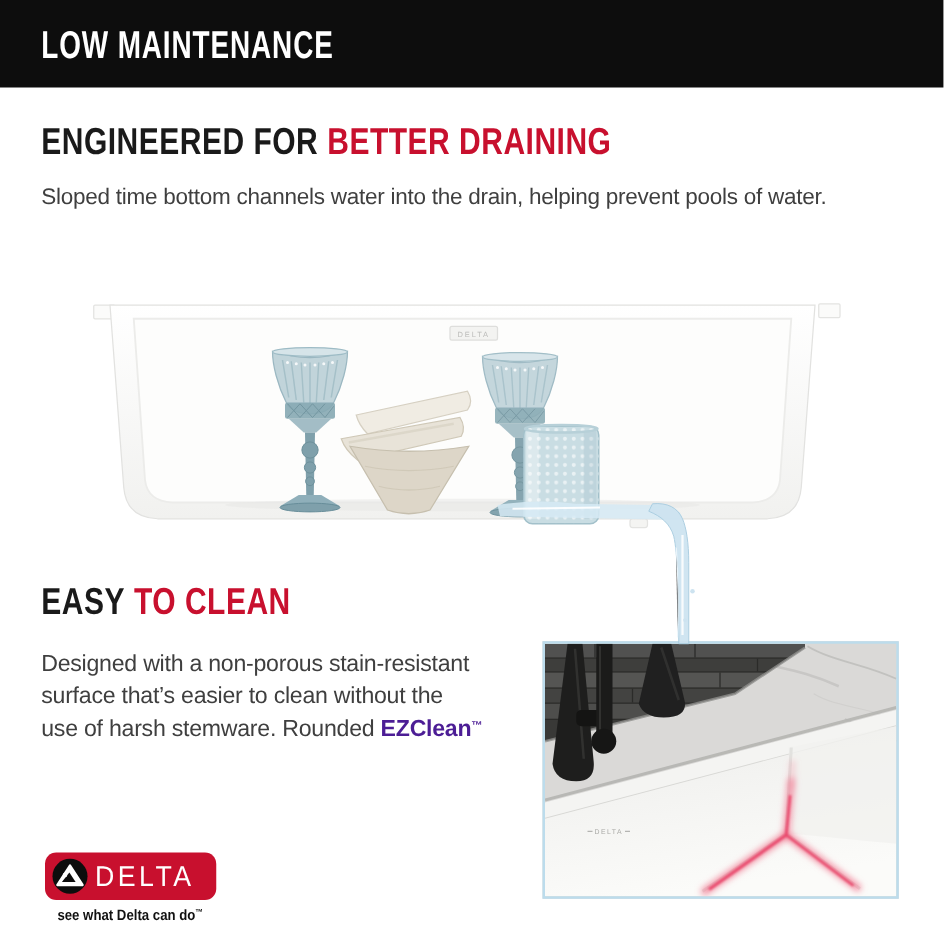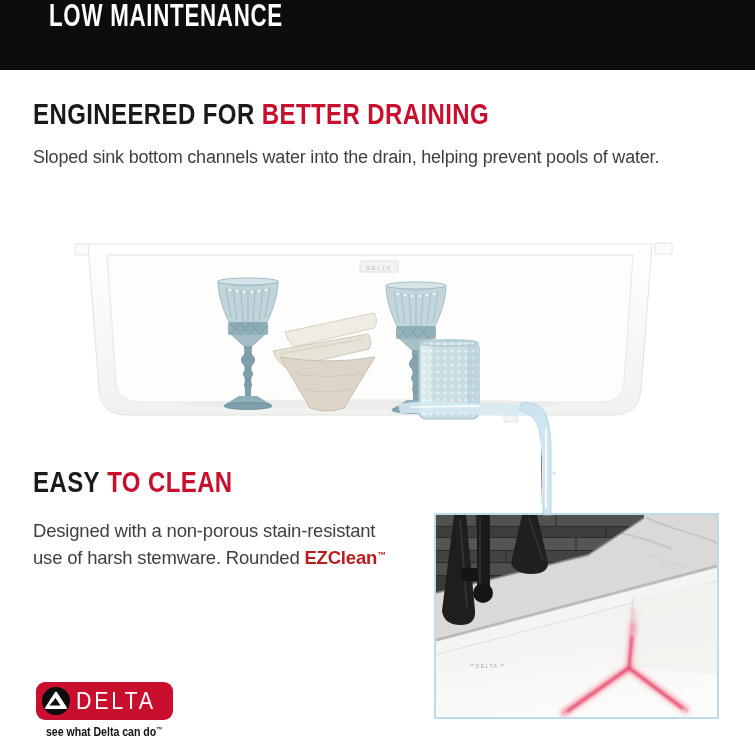--- a/index.html
+++ b/index.html
@@ -1,38 +1,38 @@
 <!DOCTYPE html>
 <html><head>
 <meta charset="utf-8">
 <style>
   html,body{margin:0;padding:0;background:#fff;}
   .page{position:relative;width:755px;height:755px;background:#ffffff;overflow:hidden;
         font-family:"Liberation Sans",sans-serif;}
 
   
   .banner{position:absolute;left:0;top:0;width:755px;height:70px;background:#0d0d0d;
-          display:flex;align-items:flex-start;padding-left:49px;box-sizing:border-box;}
+          display:flex;align-items:center;padding-left:33px;box-sizing:border-box;}
   .banner-title{display:inline-block;transform:scaleX(.72);transform-origin:left center;
           font-weight:bold;font-size:31px;letter-spacing:1px;color:#ffffff;white-space:nowrap;line-height:1;}
 
   
   .heading{position:absolute;left:33px;white-space:nowrap;font-weight:bold;font-size:30px;
            line-height:30px;letter-spacing:.5px;color:#1a1a1a;transform:scaleX(.8);
            transform-origin:left top;margin:0;}
   .heading .accent{color:#C8102E;margin-left:9px;}
   #heading-draining{top:99px;}
   #heading-clean{top:467px;}
 
   
   .body-copy{position:absolute;left:33px;color:#3f3f3f;}
   .body-copy .line{white-space:nowrap;}
   #body-draining{top:146px;width:705px;font-size:18px;line-height:23px;letter-spacing:-.2px;}
   #body-clean{top:518px;width:410px;font-size:18.5px;line-height:25px;letter-spacing:-.2px;}
-  .inline-accent{color:#b91c1c;font-weight:bold;}
+  .inline-accent{color:#4c1d95;font-weight:bold;}
   .tm{font-size:9px;vertical-align:6px;}
 
   
   .sink-figure{position:absolute;left:60px;top:238px;width:640px;height:282px;margin:0;z-index:2;}
   .inset-figure{position:absolute;left:434px;top:513px;width:281px;height:202px;margin:0;
                 border:2px solid #bcdcec;background:#dad9d7;z-index:1;}
 
   
   .brand{position:absolute;left:36px;top:682px;z-index:3;}
   .logo-rect{width:137px;height:38px;background:#C8102E;border-radius:9px;display:flex;
@@ -51,21 +51,21 @@
 
   <header class="banner">
     <span class="banner-title">LOW MAINTENANCE</span>
   </header>
 
   <h2 class="heading" id="heading-draining">
     <span>ENGINEERED FOR</span><span class="accent">BETTER DRAINING</span>
   </h2>
 
   <div class="body-copy" id="body-draining">
-    <div class="line">Sloped sink bottom channels water into the drain, helping prevent pools of water.</div>
+    <div class="line">Sloped time bottom channels water into the drain, helping prevent pools of water.</div>
   </div>
 
   <figure class="sink-figure">
     <svg width="640" height="282" viewBox="0 0 640 282">
       <defs>
         <linearGradient id="sinkGrad" x1="0" y1="0" x2="0" y2="1">
           <stop offset="0" stop-color="#ffffff"></stop>
             <stop offset="1" stop-color="#f1f1ef"></stop>
         </linearGradient>
         <pattern id="dots" width="7" height="7" patternUnits="userSpaceOnUse">
@@ -157,20 +157,21 @@
       </g>
     </svg>
   </figure>
 
   <h2 class="heading" id="heading-clean">
     <span>EASY</span><span class="accent">TO CLEAN</span>
   </h2>
 
   <div class="body-copy" id="body-clean">
     <div class="line">Designed with a non-porous stain-resistant</div>
+    <div class="line">surface that’s easier to clean without the</div>
     <div class="line">
       <span>use of harsh stemware. Rounded </span><span class="inline-accent">EZClean</span><span class="inline-accent tm">™</span>
     </div>
   </div>
 
   <figure class="inset-figure">
     <svg width="281" height="202" viewBox="0 0 281 202">
       <defs>
         <linearGradient id="insetInterior" x1="0" y1="0" x2=".3" y2="1">
           <stop offset="0" stop-color="#ededeb"></stop>

